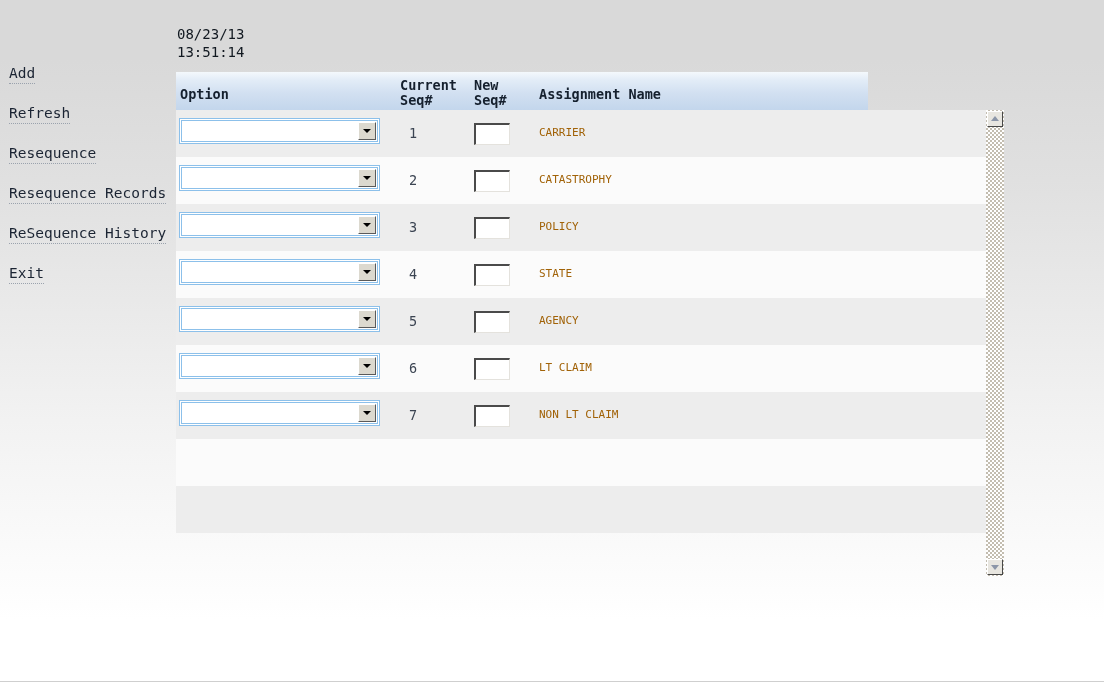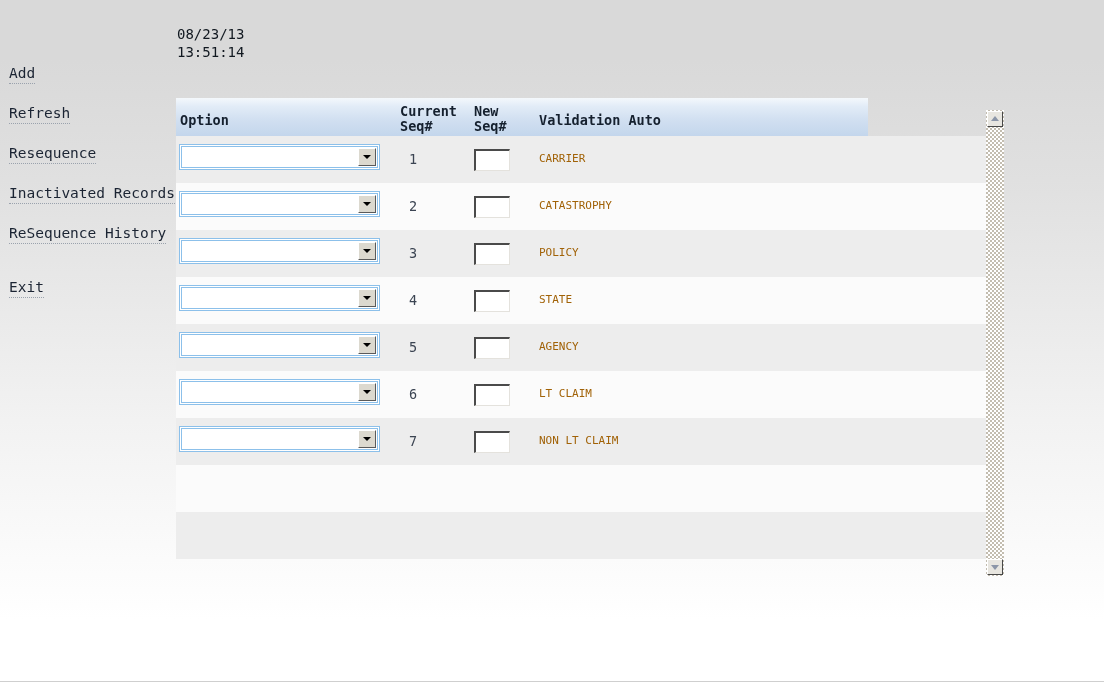--- a/index.html
+++ b/index.html
@@ -98,21 +98,20 @@
   
   #grid-header {
     position: relative;
     width: 692px;
     height: 38px;
     background: linear-gradient(to bottom,
                 #f4f8fc 0%,
                 #e2ecf7 22%,
                 #d2e0f1 55%,
                 #c3d6ec 100%);
-    margin-top: 26px;
   }
   .hdr-cell {
     position: absolute;
     font-size: 13.5px;
     line-height: 15px;
     font-weight: bold;
     color: #15202e;
     white-space: pre;
   }
   #hdr-option      { left: 4px;   top: 15px; }
@@ -294,38 +293,38 @@
 </style>
 </head>
 <body>
 
 <div id="page">
 
   <div id="sidebar">
       <div class="menu-item" style="top: 65px;">Add</div>
       <div class="menu-item" style="top: 105px;">Refresh</div>
       <div class="menu-item" style="top: 145px; text-align: center;">Resequence</div>
-      <div class="menu-item" style="top: 185px;">Inactivated Records</div>
+      <div class="menu-item" style="top: 185px;">Resequence Records</div>
       <div class="menu-item" style="top: 225px;">ReSequence History</div>
-      <div class="menu-item" style="top: 265px; margin-top: 14px;">Exit</div>
+      <div class="menu-item" style="top: 265px;">Exit</div>
     </div>
 
   <div id="datetime"><span>08/23/13</span>
 <span>13:51:14</span></div>
 
 
   <div id="grid">
 
     <div id="grid-header">
       <div class="hdr-cell" id="hdr-option">Option</div>
       <div class="hdr-cell" id="hdr-current-seq">Current
 Seq#</div>
       <div class="hdr-cell" id="hdr-new-seq">New
 Seq#</div>
-      <div class="hdr-cell" id="hdr-validation">Validation Auto</div>
+      <div class="hdr-cell" id="hdr-validation">Assignment Name</div>
     </div>
 
     <div id="grid-body">
         <div class="grid-row odd">
           <div class="combo-wrap">
             <div class="combo-inner">
               <span class="combo-value"></span>
               <span class="combo-btn">
                 <span class="combo-arrow"></span>
               </span>

